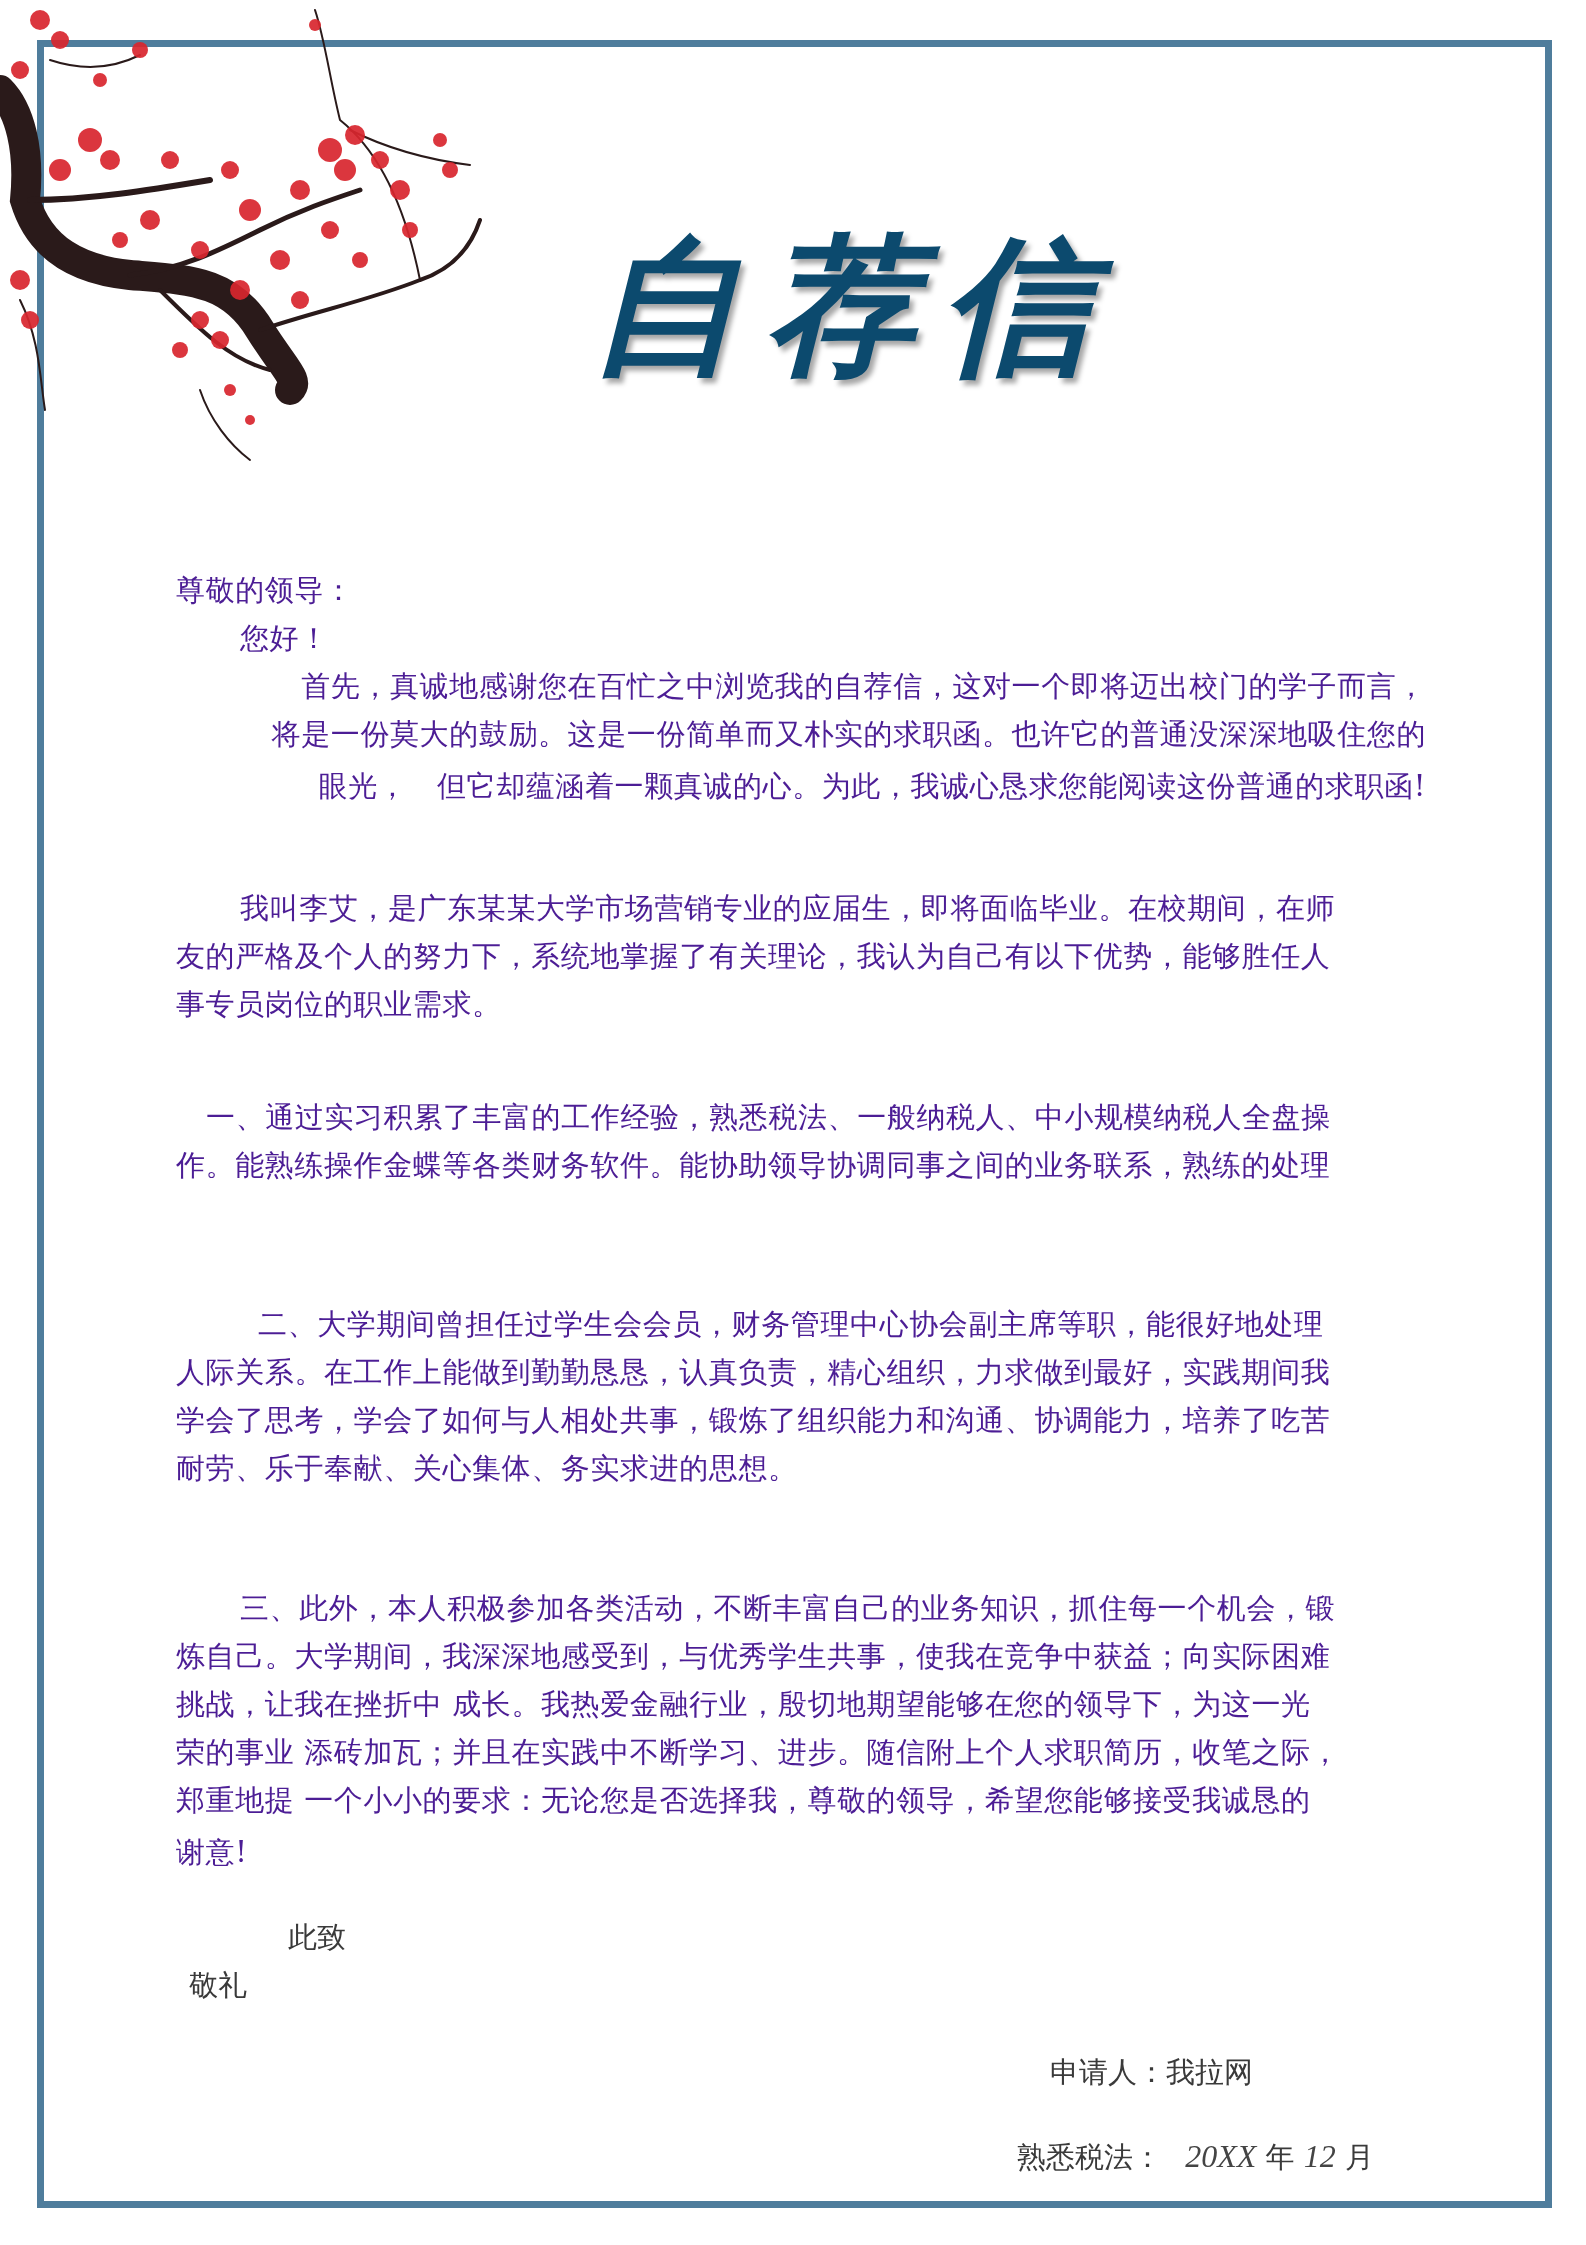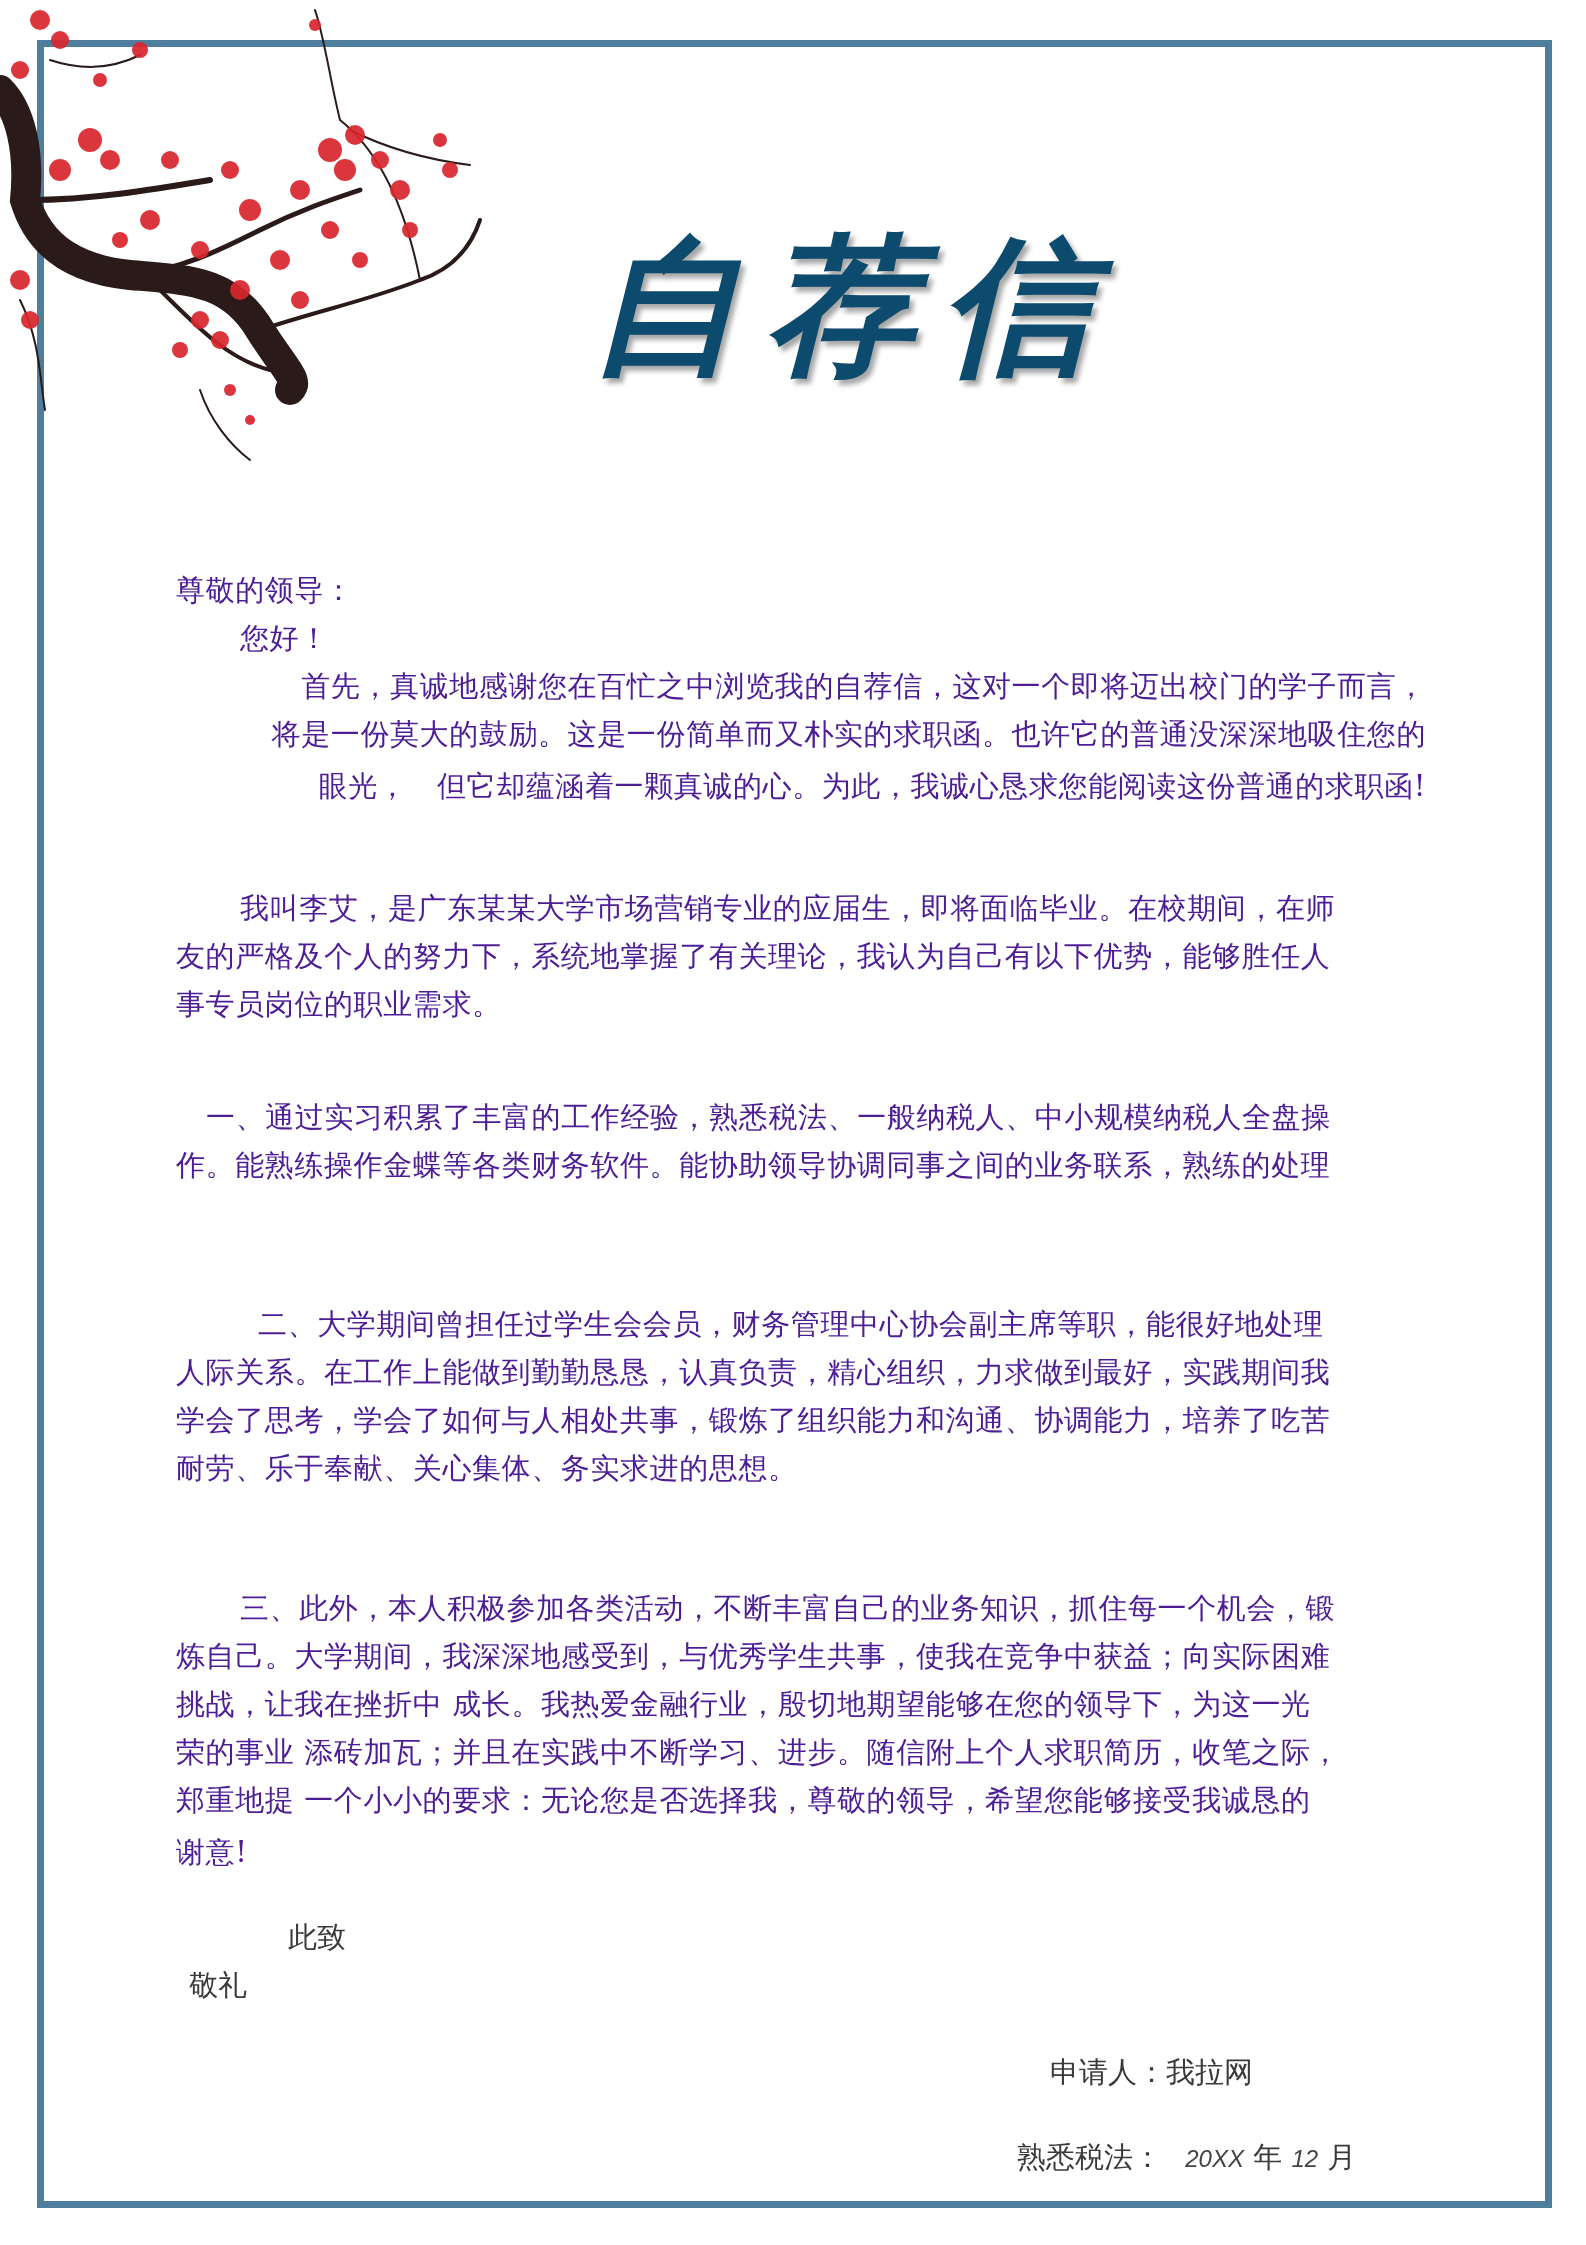--- a/index.html
+++ b/index.html
@@ -10,21 +10,21 @@
   .branch { position: absolute; left: 0; top: 0; width: 720px; height: 470px; }
   .title { position: absolute; left: 590px; top: 205px; height: 200px;
            font-family: "DejaVu Serif", serif; font-size: 150px; font-weight: bold;
            color: #0c4a6e; letter-spacing: 26px; font-style: italic;
            text-shadow: 4px 5px 5px rgba(0,0,0,0.35); line-height: 200px; white-space: nowrap; }
   .body-text { position: absolute; left: 176px; width: 1250px; font-size: 29px; line-height: 48px;
                color: #4c1d95; letter-spacing: 0.6px; }
   .indent2 { text-indent: 64px; }
   .line { white-space: nowrap; }
   .closing { position: absolute; font-size: 29px; color: #3a3a3a; }
-  .date-num { font-family: Liberation Sans, sans-serif; font-style: italic; font-size: 24px; color: #444; }
+  .date-num { font-family: Liberation Serif, serif; font-style: italic; font-size: 32px; color: #444; }
 </style>
 </head>
 <body>
 
 <div class="frame"></div>
 
 <svg class="branch" viewBox="0 0 720 470" xmlns="http://www.w3.org/2000/svg">
   <g fill="none" stroke="#2a1a1a" stroke-linecap="round">
     <path d="M0,90 C20,110 30,150 25,200 C40,250 80,270 130,275 C190,280 230,280 260,330 C285,370 300,380 290,390" stroke-width="30"></path>
     <path d="M30,200 C90,200 150,190 210,180" stroke-width="6"></path>

